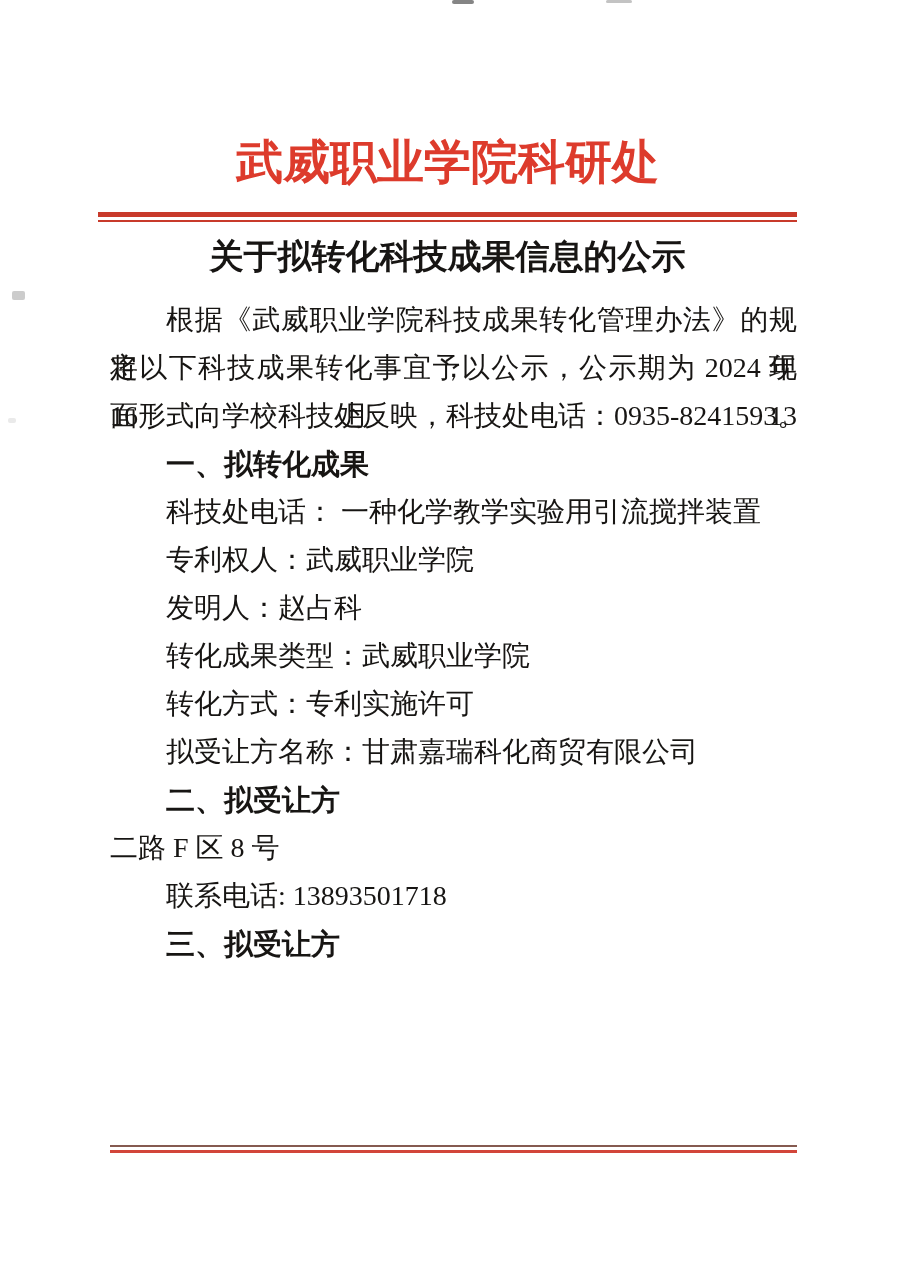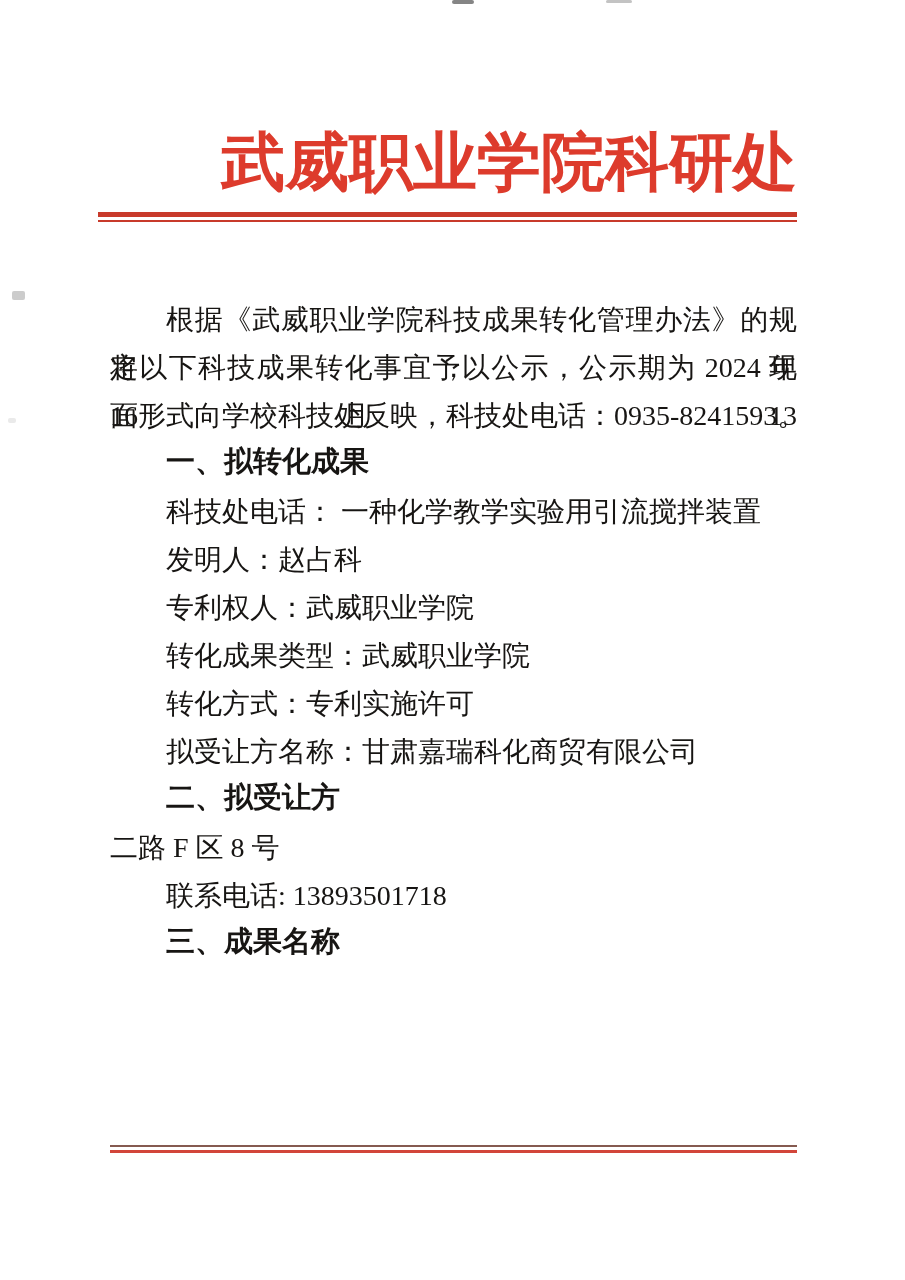--- a/index.html
+++ b/index.html
@@ -13,22 +13,22 @@
     position:relative;
     width:905px;height:1280px;
     background:#ffffff;
     overflow:hidden;
     font-family:"Liberation Serif","DejaVu Serif",serif;
     color:var(--text);
   }
   .content-col{position:absolute;left:98px;top:0;width:699px;height:100%;}
   .org-title{
     position:absolute;top:130px;left:0;width:100%;
-    text-align:right;
-    font-size:64px;line-height:64px;font-weight:bold;
+    text-align:center;
+    font-size:47px;line-height:64px;font-weight:bold;
     color:var(--title-red);
     letter-spacing:0px;
     font-family:"DejaVu Serif","Liberation Serif",serif;
     white-space:nowrap;
   }
   .header-rule{
     position:absolute;top:212px;left:0;width:699px;height:10px;
     border-top:5px solid var(--rule-red);
     border-bottom:2px solid var(--rule-red);
     box-sizing:border-box;
@@ -50,21 +50,21 @@
   }
   .indent{text-indent:56px;}
   .justify{
     white-space:normal;
     text-align:justify;
     text-align-last:justify;
   }
   .heading{
     font-weight:bold;
     font-size:29px;
-    font-family:Liberation Mono, monospace;
+    font-family:Liberation Sans, sans-serif;
   }
   .footer-rule{
     position:absolute;top:1145px;left:110px;width:687px;height:8px;
     border-top:2px solid var(--rule-dark);
     border-bottom:3px solid #d2453a;
     box-sizing:border-box;
   }
   .speck{position:absolute;border-radius:2px;}
   .speck-a{left:452px;top:0;width:22px;height:4px;background:#5c5c5c;opacity:.75;}
   .speck-b{left:606px;top:0;width:26px;height:3px;background:#9b9b9b;opacity:.6;}
@@ -79,37 +79,38 @@
   <div class="speck speck-a"></div>
   <div class="speck speck-b"></div>
   <div class="speck speck-c"></div>
   <div class="speck speck-d"></div>
 
   <div class="content-col">
     <div class="org-title">武威职业学院科研处</div>
 
     <div class="header-rule"></div>
 
+    <div class="doc-title">关于拟转化科技成果信息的公示</div>
   </div>
 
   <div class="body-block">
     <div class="line indent justify">根据《武威职业学院科技成果转化管理办法》的规定，现</div>
     <div class="line justify">将以下科技成果转化事宜予以公示，公示期为 2024 年 16 月 13</div>
     <div class="line">面形式向学校科技处反映，科技处电话：0935-8241593。</div>
 
     <div class="line indent heading">一、拟转化成果</div>
     <div class="line indent">科技处电话： 一种化学教学实验用引流搅拌装置</div>
+    <div class="line indent">专利权人：武威职业学院</div>
     <div class="line indent">发明人：赵占科</div>
-    <div class="line indent">专利权人：武威职业学院</div>
     <div class="line indent">转化成果类型：武威职业学院</div>
     <div class="line indent">转化方式：专利实施许可</div>
 
     <div class="line indent">拟受让方名称：甘肃嘉瑞科化商贸有限公司</div>
     <div class="line indent heading">二、拟受让方</div>
     <div class="line">二路 F 区 8 号</div>
     <div class="line indent">联系电话: 13893501718</div>
 
-    <div class="line indent heading">三、成果名称</div>
+    <div class="line indent heading">三、拟受让方</div>
   </div>
 
   <div class="footer-rule"></div>
 
 </div>
 
 </body></html>

